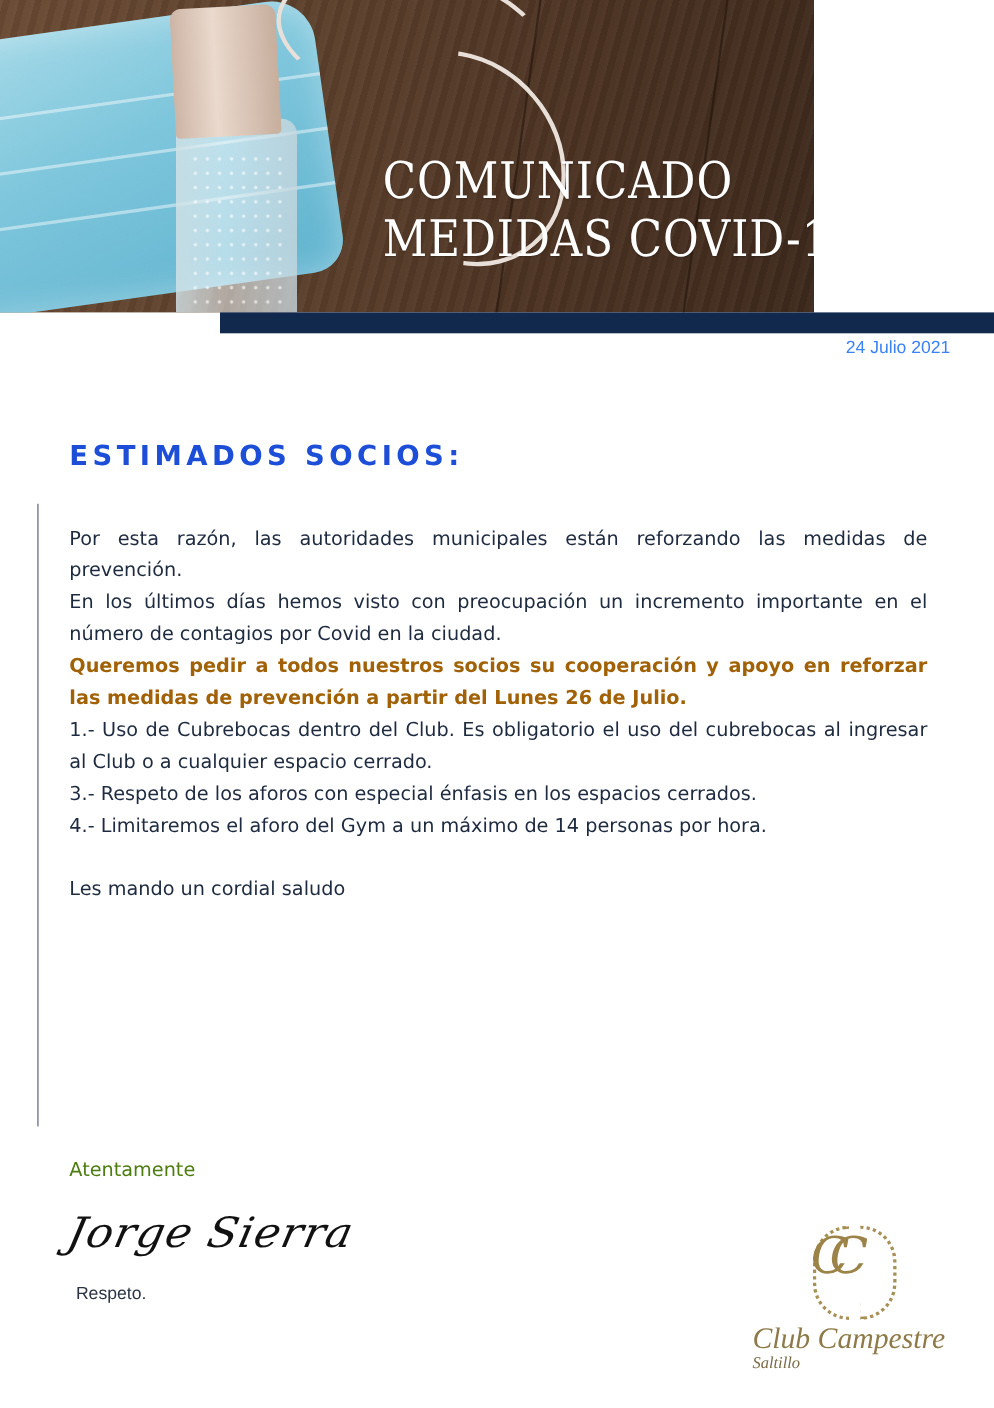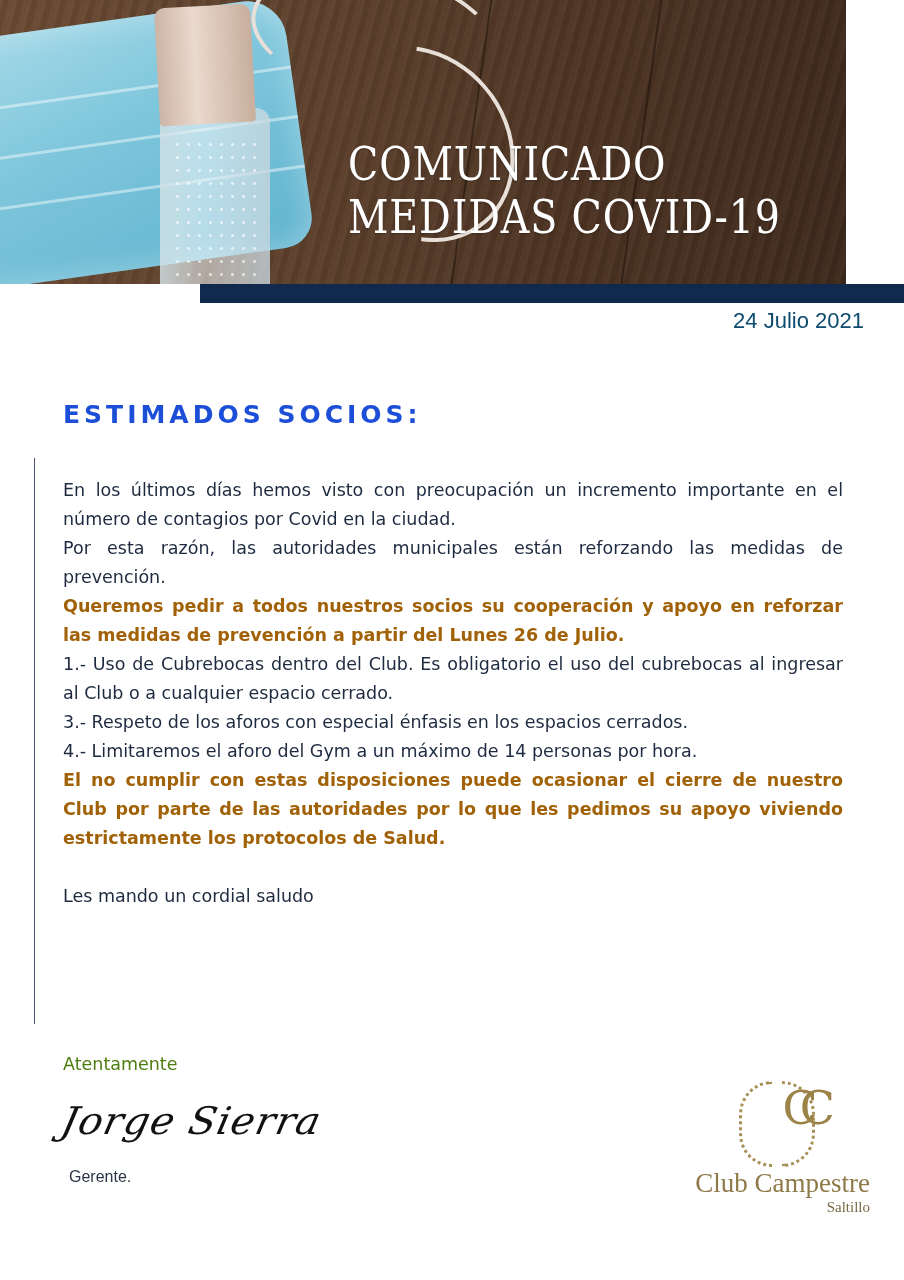--- a/index.html
+++ b/index.html
@@ -3,21 +3,21 @@
 <meta charset="utf-8">
 <style>
   html, body { margin: 0; padding: 0; }
   body {
     width: 904px; height: 1280px; position: relative; overflow: hidden;
     background: #ffffff;
     font-family: "DejaVu Sans", sans-serif;
     color: #1d2a3f;
   }
   .hero {
-    position: absolute; left: 0; top: 0; width: 846px; height: 284px;
+    position: absolute; left: 0; top: 0; width: 740px; height: 284px;
     overflow: hidden;
     background: linear-gradient(100deg, #6a4a33 0%, #5b3f2b 40%, #4b3222 70%, #3d291c 100%);
   }
   .hero .wood-grain {
     position: absolute; inset: 0;
     background: repeating-linear-gradient(105deg, rgba(255,255,255,0.03) 0 3px, rgba(0,0,0,0.05) 3px 9px, rgba(255,255,255,0.02) 9px 14px);
   }
   .hero .plank-line {
     position: absolute; top: -20px; height: 330px; width: 2px; background: rgba(20,10,5,0.45);
     transform: rotate(8deg);
@@ -61,21 +61,21 @@
     text-shadow: 0 1px 2px rgba(0,0,0,0.25);
   }
   .hero-title div { white-space: nowrap; transform: scaleX(0.86); transform-origin: left; }
   .title-bar {
     position: absolute; left: 200px; top: 284px; width: 704px; height: 19px;
     background: #12294e;
   }
   .date {
     position: absolute; right: 40px; top: 308px;
     font-family: "Liberation Sans", sans-serif;
-    font-size: 22px; color: #0c4a6e;
+    font-size: 16px; color: #3b82f6;
   }
   .greeting {
     position: absolute; left: 63px; top: 400px;
     font-family: "DejaVu Sans", sans-serif; font-weight: bold;
     font-size: 25px; letter-spacing: 4px; color: #1d4ed8;
   }
   .side-line {
     position: absolute; left: 34px; top: 458px; width: 1px; height: 566px;
     background: #4a5570;
   }
@@ -95,22 +95,23 @@
     position: absolute; left: 62px; top: 1098px;
     font-family: "DejaVu Serif", serif; font-style: italic;
     font-size: 40px; color: #111; letter-spacing: 1px;
     transform: skewX(-12deg) scaleY(0.95);
   }
   .role {
     position: absolute; left: 69px; top: 1168px;
     font-family: "Liberation Sans", sans-serif; font-size: 16px; color: #2a3445;
   }
   .logo {
-    position: absolute; left: 684px; top: 1079px; width: 186px; height: 140px;
-    text-align: right;
+    position: absolute; left: 684px; top: 1112px; width: 186px; height: 140px;
+    text-align: left;
+    font-style: italic;
   }
   .logo .emblem {
     position: relative; width: 80px; height: 88px; margin: 0 auto;
   }
   .logo .laurel {
     position: absolute; top: 2px; width: 30px; height: 80px;
     border: 3px dotted #a88f55;
   }
   .logo .laurel.left { left: 2px; border-right: none; border-radius: 40px 0 0 40px; }
   .logo .laurel.right { right: 2px; border-left: none; border-radius: 0 40px 40px 0; }
@@ -152,34 +153,33 @@
 </div>
 <div class="title-bar"></div>
 
 <div class="date">24 Julio 2021</div>
 
 <div class="greeting">ESTIMADOS SOCIOS:</div>
 
 <div class="side-line"></div>
 
 <div class="body-text">
+  <p>Por esta razón, las autoridades municipales están reforzando las medidas de prevención.</p>
   <p>En los últimos días hemos visto con preocupación un incremento importante en el número de contagios por Covid en la ciudad.</p>
-  <p>Por esta razón, las autoridades municipales están reforzando las medidas de prevención.</p>
   <p class="bold">Queremos pedir a todos nuestros socios su cooperación y apoyo en reforzar las medidas de prevención a partir del Lunes 26 de Julio.</p>
   <p>1.- Uso de Cubrebocas dentro del Club. Es obligatorio el uso del cubrebocas al ingresar al Club o a cualquier espacio cerrado.</p>
   <p>3.- Respeto de los aforos con especial énfasis en los espacios cerrados.</p>
   <p>4.- Limitaremos el aforo del Gym a un máximo de 14 personas por hora.</p>
-  <p class="bold">El no cumplir con estas disposiciones puede ocasionar el cierre de nuestro Club por parte de las autoridades por lo que les pedimos su apoyo viviendo estrictamente los protocolos de Salud.</p>
   <div class="spacer"></div>
   <p>Les mando un cordial saludo</p>
 </div>
 
 <div class="signoff">Atentamente</div>
 <div class="signature">Jorge Sierra</div>
-<div class="role">Gerente.</div>
+<div class="role">Respeto.</div>
 
 <div class="logo">
   <div class="emblem">
     <div class="laurel left"></div>
     <div class="laurel right"></div>
     <div class="monogram">CC</div>
   </div>
   <div class="name">Club Campestre</div>
   <div class="city">Saltillo</div>
 </div>

